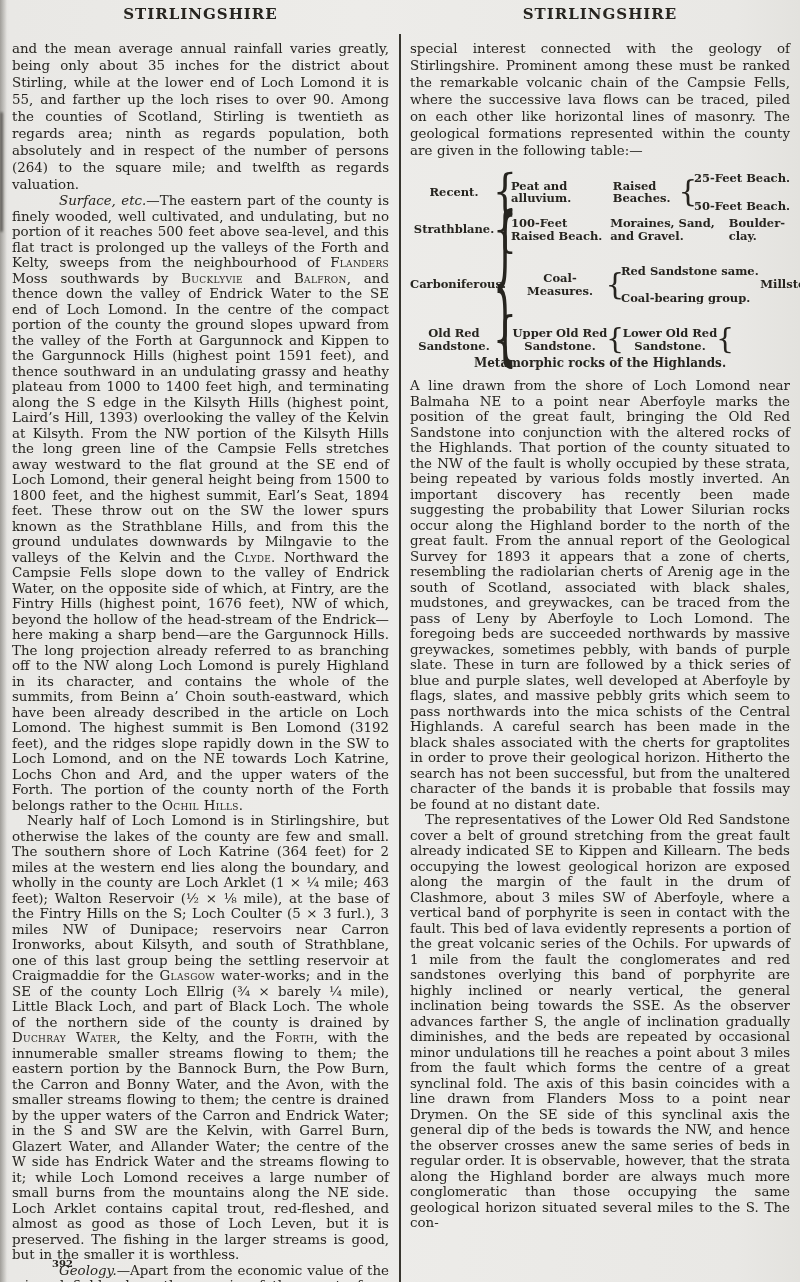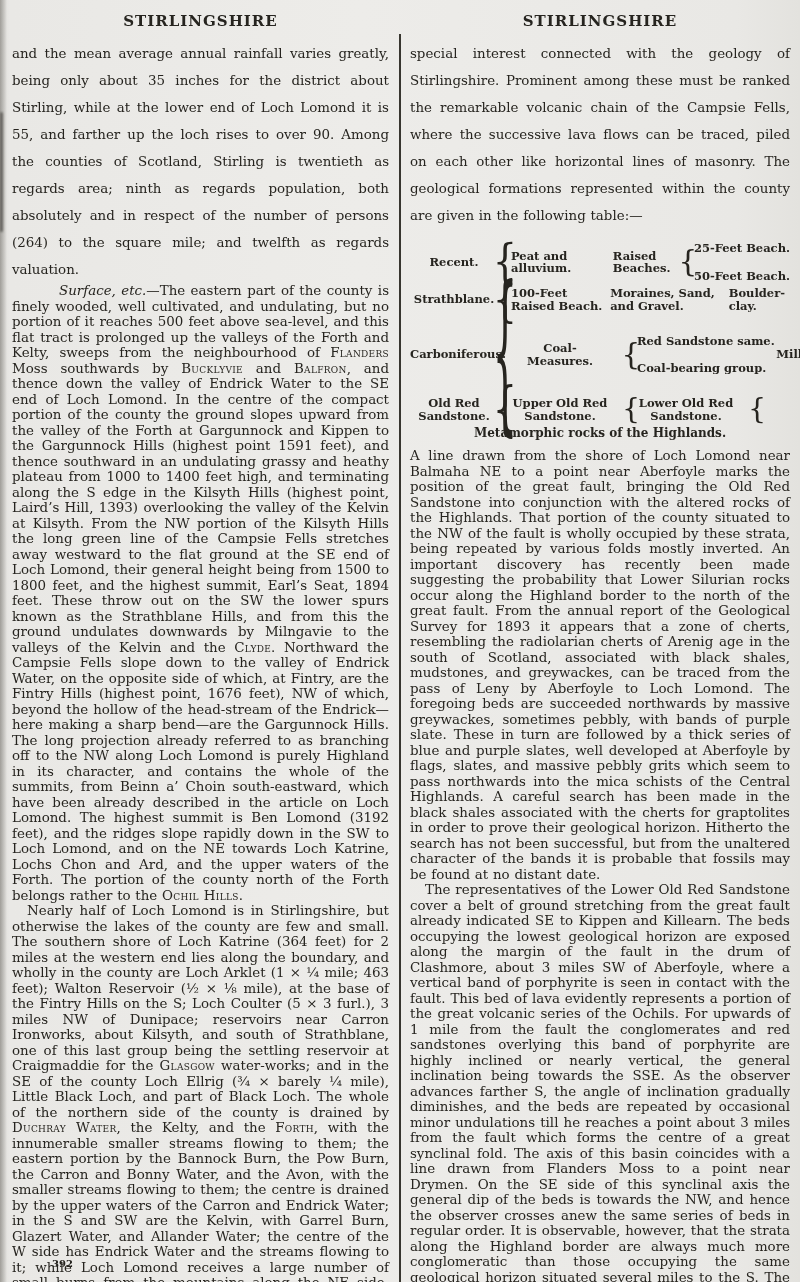--- a/index.html
+++ b/index.html
@@ -17,51 +17,51 @@
   .gutter{
     position:absolute;left:0;top:0;width:7px;height:100%;
     background:linear-gradient(90deg,rgba(58,55,48,.38),rgba(58,55,48,0));
     pointer-events:none;
   }
   .smudge{
     position:absolute;left:0;top:112px;width:3px;height:120px;
     background:rgba(40,38,33,.55);border-radius:2px;filter:blur(1px);
   }
   .rh{
-    position:absolute;top:12px;font-weight:bold;font-size:15px;letter-spacing:1px;
+    position:absolute;top:5px;font-weight:bold;font-size:15px;letter-spacing:1px;
     text-align:center;white-space:nowrap;
   }
   .rh-left{left:12px;width:377px;}
   .rh-right{left:410px;width:380px;}
   .divider{
     position:absolute;left:399px;top:34px;width:2px;height:1248px;
     background:#38362f;
   }
   .col{position:absolute;top:40px;}
   #left-col{left:12px;width:377px;}
   #right-col{left:410px;width:380px;}
   .col p{
     margin:0;text-align:justify;font-size:13.4px;line-height:15.5px;
     word-spacing:0.5px;
   }
-  .col p.first{line-height:27px;}
+  .col p.first{line-height:17px;}
   .col p.ind{text-indent:15px;}
   .it{font-style:italic;margin-left:32px;}
   .sc{font-variant:small-caps;letter-spacing:.3px;}
   .pagenum{
     position:absolute;left:52px;top:1258px;font-weight:bold;font-size:10px;
   }
   
   .gtable{margin:13px 0 2px 0;font-weight:bold;font-size:11.5px;line-height:12.5px;}
   .era-row{display:flex;align-items:center;margin:5px 0;}
   .era-name{width:88px;flex:none;text-align:center;}
   .gitems{display:flex;flex-direction:row;row-gap:3px;}
   .grow{display:flex;align-items:center;}
   .glabel{margin-right:5px;}
-  .era-2 .glabel,.era-3 .glabel{width:98px;flex:none;text-align:center;margin-right:16px;}
+  .era-2 .glabel,.era-3 .glabel{width:98px;flex:none;text-align:center;margin-right:0;}
   .mcol{display:flex;flex-direction:column;row-gap:15px;}
   .member{white-space:nowrap;}
   .member.wrapmed{white-space:normal;width:156px;padding-left:11px;text-indent:-11px;}
   .member.wrapwide{white-space:normal;width:168px;padding-left:11px;text-indent:-11px;}
   .brace{position:relative;width:13px;flex:none;align-self:stretch;overflow:visible;}
   .brace.sub{width:12px;}
   .bg{position:absolute;top:50%;left:50%;line-height:1;font-weight:normal;}
   .gfoot{text-align:center;font-weight:bold;font-size:12px;line-height:13px;margin:1px 0 8px 0;}
 </style>
 </head>

